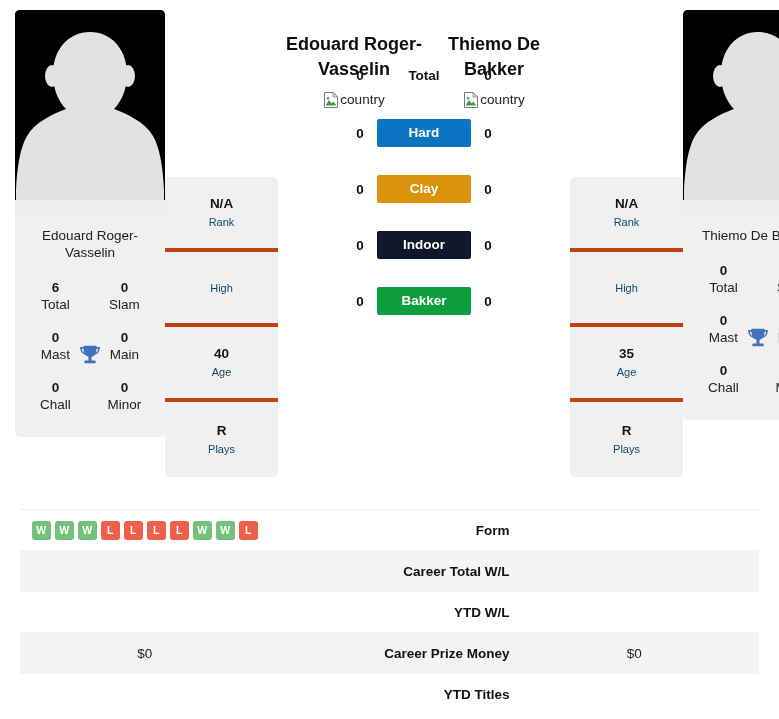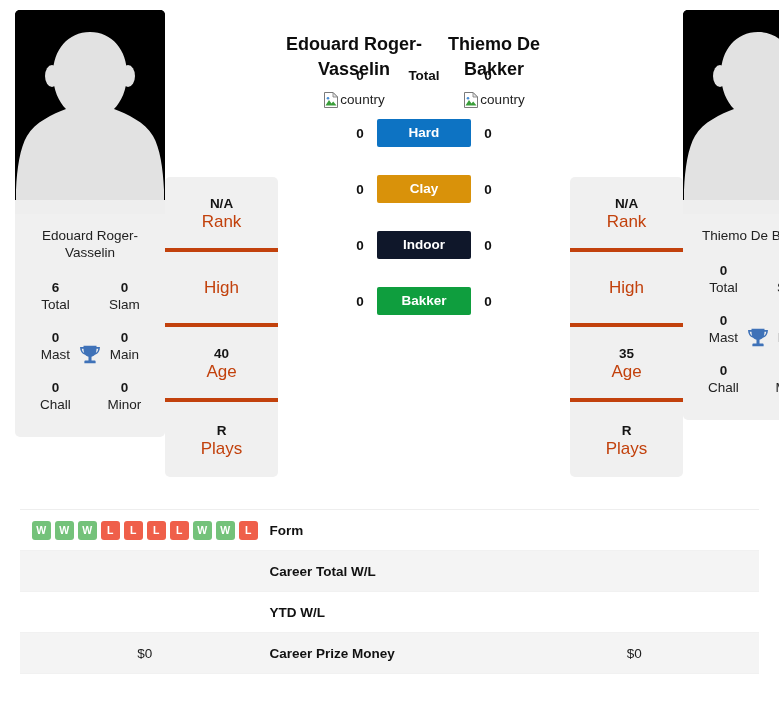--- a/index.html
+++ b/index.html
@@ -102,23 +102,23 @@
     border-bottom: 4px solid #c2410c;
   }
   .info-cell:last-child { border-bottom: none; }
   .info-val {
     font-size: 13.5px;
     font-weight: bold;
     line-height: 18px;
     color: #141414;
   }
   .info-lbl {
-    font-size: 17px;
+    font-size: 11px;
     line-height: 18px;
-    color: #c2410c;
+    color: #0c4a6e;
   }
 
   
   .center-col {
     flex: 1 1 auto;
     display: flex;
     flex-direction: column;
     align-items: center;
     padding: 0 6px;
   }
@@ -204,21 +204,21 @@
     flex: 1 1 0;
     display: flex;
     align-items: center;
     font-size: 13.5px;
     color: #212121;
   }
   .stat-left { justify-content: center; }
   .stat-right { justify-content: center; }
   .stat-mid {
     flex: 0 0 240px;
-    text-align: left;
+    text-align: right;
     font-size: 13.5px;
     font-weight: bold;
     color: #111111;
   }
 
   .form-badges {
     display: flex;
     gap: 4px;
     align-items: center;
   }
@@ -479,16 +479,21 @@
       <div class="stat-mid">YTD W/L</div>
       <div class="stat-right"></div>
     </div>
 
     <div class="stat-row shaded">
       <div class="stat-left">$0</div>
       <div class="stat-mid">Career Prize Money</div>
       <div class="stat-right">$0</div>
     </div>
 
+    <div class="stat-row" style="border-bottom:none;">
+      <div class="stat-left"></div>
+      <div class="stat-mid">YTD Titles</div>
+      <div class="stat-right"></div>
+    </div>
 
   </div>
 
 </div>
 
 </body></html>

